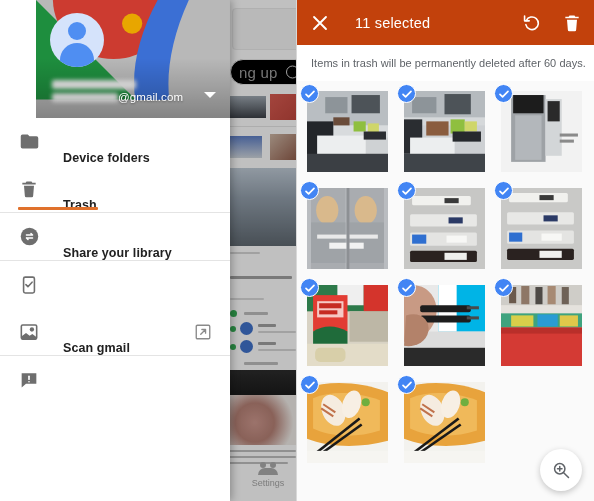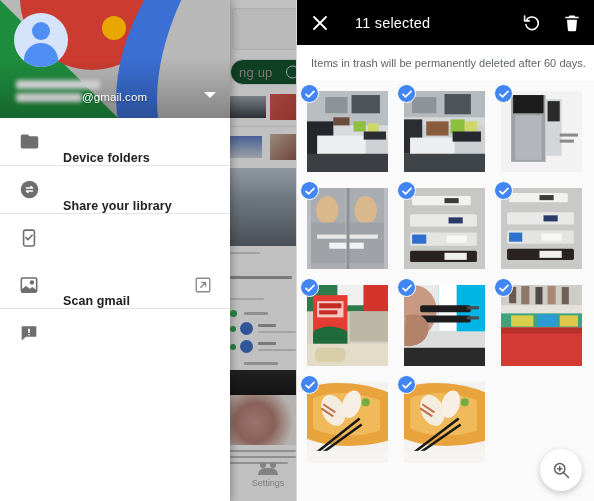--- a/index.html
+++ b/index.html
@@ -33,22 +33,22 @@
   .bg-card {
     position: absolute;
     background: #ededed;
     border: 1px solid #e2e2e2;
     border-radius: 4px;
   }
   .bg-pill {
     position: absolute;
     border: 1px solid #e0e0e0;
     border-radius: 16px;
-    background: #14532d;
-    font-size: 13px;
+    background: #000000;
+    font-size: 15px;
     color: #9a9a9a;
     display: flex; align-items: center;
     padding-left: 8px;
     letter-spacing: .2px;
   }
   .bg-pill .ring {
     position: absolute; right: 8px; top: 50%;
     transform: translateY(-50%);
     width: 13px; height: 13px;
     border: 1.5px solid #cfcfcf; border-radius: 50%;
@@ -99,20 +99,21 @@
     box-shadow: 2px 0 8px rgba(0,0,0,.28);
     overflow: hidden;
   }
 
   
   .acct-header {
     position: relative;
     height: 118px;
     overflow: hidden;
     background: #b7b7b7;
+    margin-left: 36px;
   }
   .acct-art { position: absolute; inset: 0; }
   .acct-shade {
     position: absolute; left: 0; bottom: 0;
     width: 100%; height: 60px;
     background: linear-gradient(to top, rgba(0,0,0,.28), rgba(0,0,0,0));
   }
   .avatar {
     position: absolute;
     left: 14px; top: 13px;
@@ -206,21 +207,21 @@
   
   .panel-right {
     position: relative;
     width: 297px; height: 501px;
     background: #ffffff;
     overflow: hidden;
   }
   .appbar {
     position: relative;
     height: 45px;
-    background: #000000;
+    background: #c2410c;
     display: flex; align-items: center;
     padding: 0 12px;
     color: #ffffff;
   }
   .appbar .ab-close { width: 22px; height: 22px; cursor: pointer; }
   .appbar .ab-title {
     margin-left: 24px;
     font-size: 14.5px;
     letter-spacing: .2px;
   }
@@ -366,20 +367,30 @@
         <div class="menu-item">
           <span class="mi-icon">
             <svg width="21" height="21" viewBox="0 0 24 24" fill="#6e6e6e">
               <path d="M10 4H4a2 2 0 0 0-2 2v12a2 2 0 0 0 2 2h16a2 2 0 0 0 2-2V8a2 2 0 0 0-2-2h-8l-2-2z"></path>
             </svg>
           </span>
           <span class="mi-label">Device folders</span>
         </div>
 
 
+        <div class="menu-item">
+          <span class="mi-icon">
+            <svg width="20" height="20" viewBox="0 0 24 24" fill="#6e6e6e">
+              <path d="M9 3h6l1 1.5h4v2H4v-2h4L9 3z"></path>
+              <path d="M6 8h12l-1 12.2A1.8 1.8 0 0 1 15.2 22H8.8A1.8 1.8 0 0 1 7 20.2L6 8z"></path>
+            </svg>
+          </span>
+          <span class="mi-label">Trash</span>
+          <span class="menu-underline"></span>
+        </div>
       </div>
 
       <div class="menu-divider"></div>
 
       <div class="menu-section">
         <div class="menu-item">
           <span class="mi-icon">
             <svg width="21" height="21" viewBox="0 0 24 24">
               <circle cx="12" cy="12" r="10" fill="#6e6e6e"></circle>
               <path d="M8.5 10.2h7M15.5 10.2l-1.8-1.7M8.5 13.8h7M8.5 13.8l1.8 1.7" stroke="#ffffff" stroke-width="1.7" fill="none" stroke-linecap="round" stroke-linejoin="round"></path>

